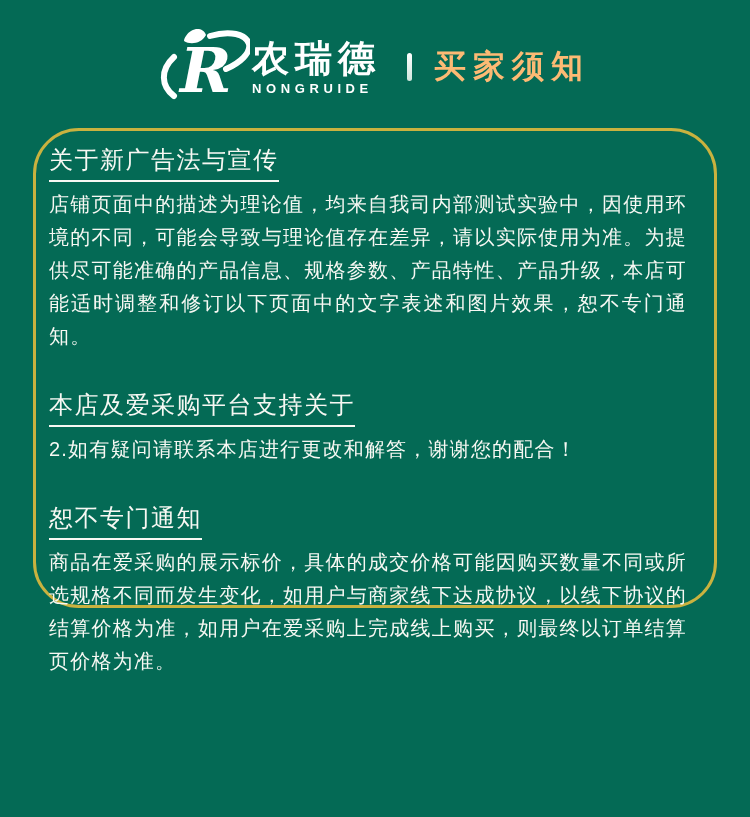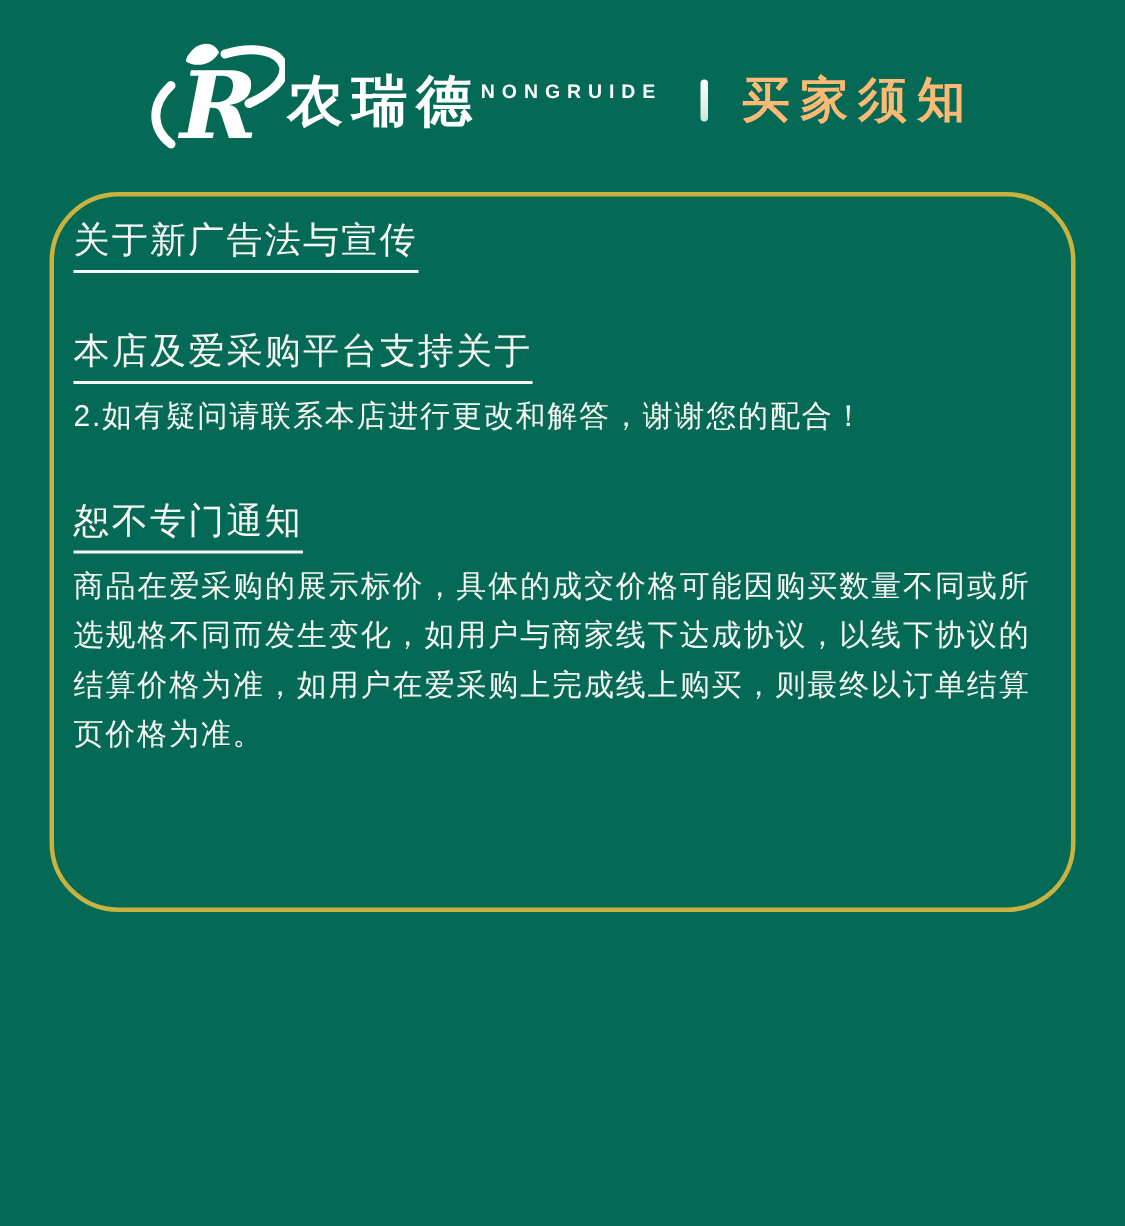--- a/index.html
+++ b/index.html
@@ -14,21 +14,21 @@
   .header{
     height:128px;
     display:flex;
     align-items:center;
     justify-content:center;
     padding-top:6px;
     box-sizing:border-box;
   }
   .brand{display:flex;align-items:center;}
   .brand-icon{flex:0 0 auto;margin-right:2px;}
-  .brand-text{display:flex;align-items:flex-start;line-height:1;}
+  .brand-text{display:flex;flex-direction:column;align-items:flex-start;line-height:1;}
   .brand-cn{
     font-size:37px;font-weight:bold;letter-spacing:6px;color:#FFFFFF;
   }
   .brand-en{
     font-size:13px;font-weight:bold;letter-spacing:4.6px;color:#FFFFFF;margin-top:5px;
   }
   .header-divider{
     width:5px;height:28px;border-radius:3px;
     background:linear-gradient(180deg,#ffffff,#cfe6dd);
     margin:0 22px 0 26px;
@@ -93,20 +93,23 @@
   <span class="header-divider"></span>
   <span class="page-title">买家须知</span>
 </div>
 
 <div class="notice-card">
 
   <section class="notice-section">
     <h2 class="section-heading">
       <span>关于新广告法与宣传</span>
     </h2>
+    <div class="section-body">
+      <p>店铺页面中的描述为理论值，均来自我司内部测试实验中，因使用环境的不同，可能会导致与理论值存在差异，请以实际使用为准。为提供尽可能准确的产品信息、规格参数、产品特性、产品升级，本店可能适时调整和修订以下页面中的文字表述和图片效果，恕不专门通知。</p>
+    </div>
   </section>
 
   <section class="notice-section">
     <h2 class="section-heading">
       <span>本店及爱采购平台支持关于</span>
     </h2>
     <div class="section-body">
       <p>2.如有疑问请联系本店进行更改和解答，谢谢您的配合！</p>
     </div>
   </section>

